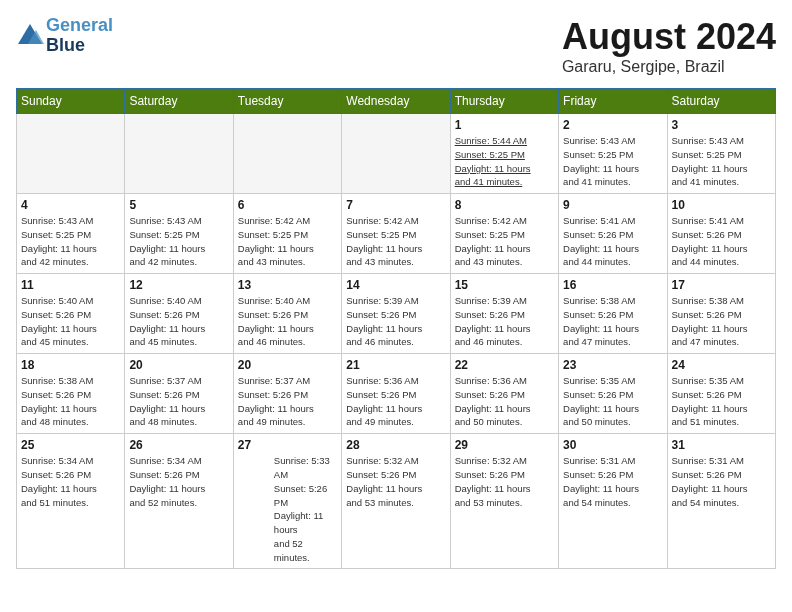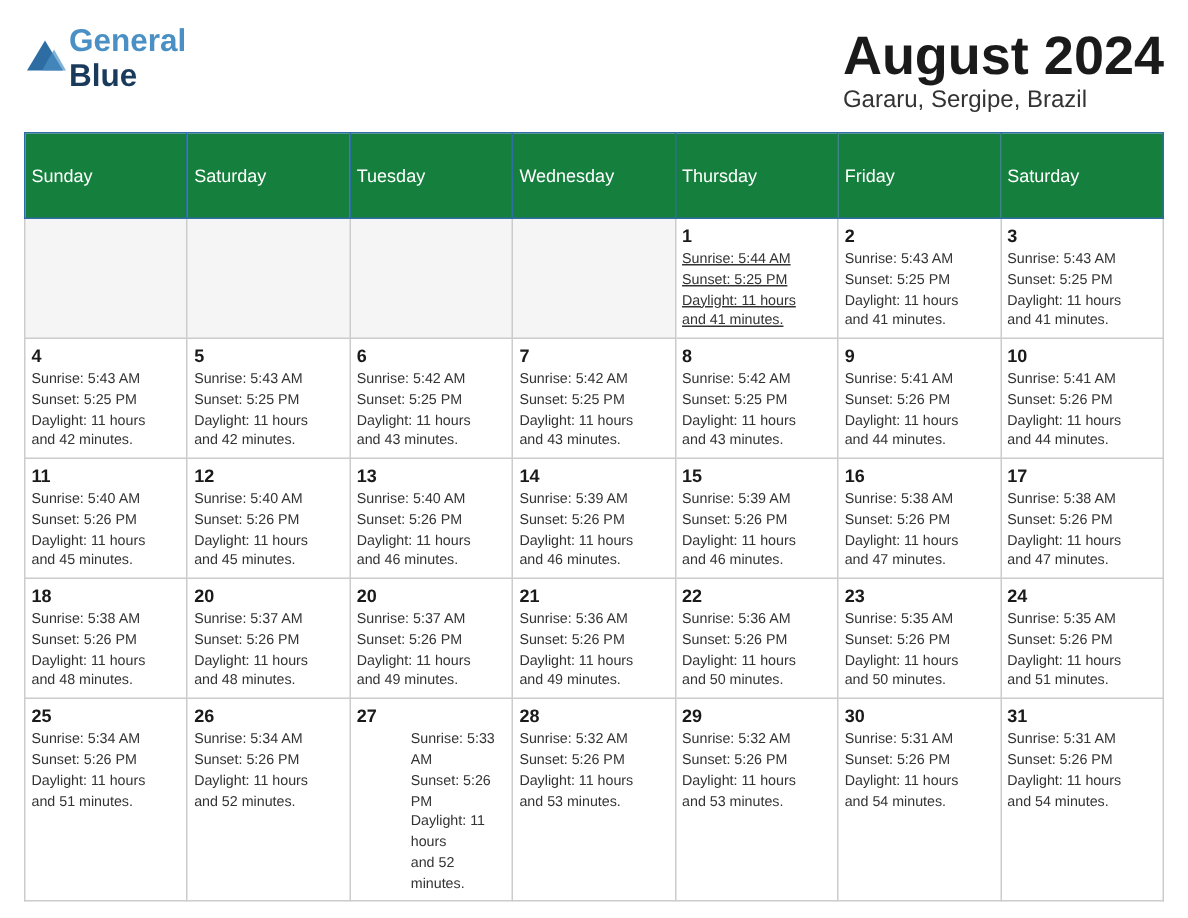--- a/index.html
+++ b/index.html
@@ -19,21 +19,21 @@
       display: flex;
       justify-content: space-between;
       align-items: flex-start;
       margin-bottom: 12px;
     }
     .logo {
       display: flex;
       align-items: center;
     }
     .logo-text {
-      font-size: 21px;
+      font-size: 18px;
       font-weight: bold;
       color: #1a3a5c;
       line-height: 1.1;
     }
     .logo-text span {
       color: #4a90c4;
     }
     .logo-icon {
       width: 28px;
       height: 28px;
@@ -50,23 +50,23 @@
     .location-title {
       font-size: 16px;
       color: #333;
     }
     .calendar {
       width: 100%;
       border-collapse: collapse;
       font-size: 10.5px;
     }
     .calendar th {
-      background-color: #15803d;
+      background-color: #4d7c0f;
       color: #fff;
-      padding: 21px 4px;
+      padding: 5px 4px;
       text-align: left;
       font-size: 12px;
       font-weight: normal;
       border: 1px solid #2e6da4;
     }
     .calendar td {
       border: 1px solid #ccc;
       vertical-align: top;
       padding: 4px;
       width: calc(100% / 7);

